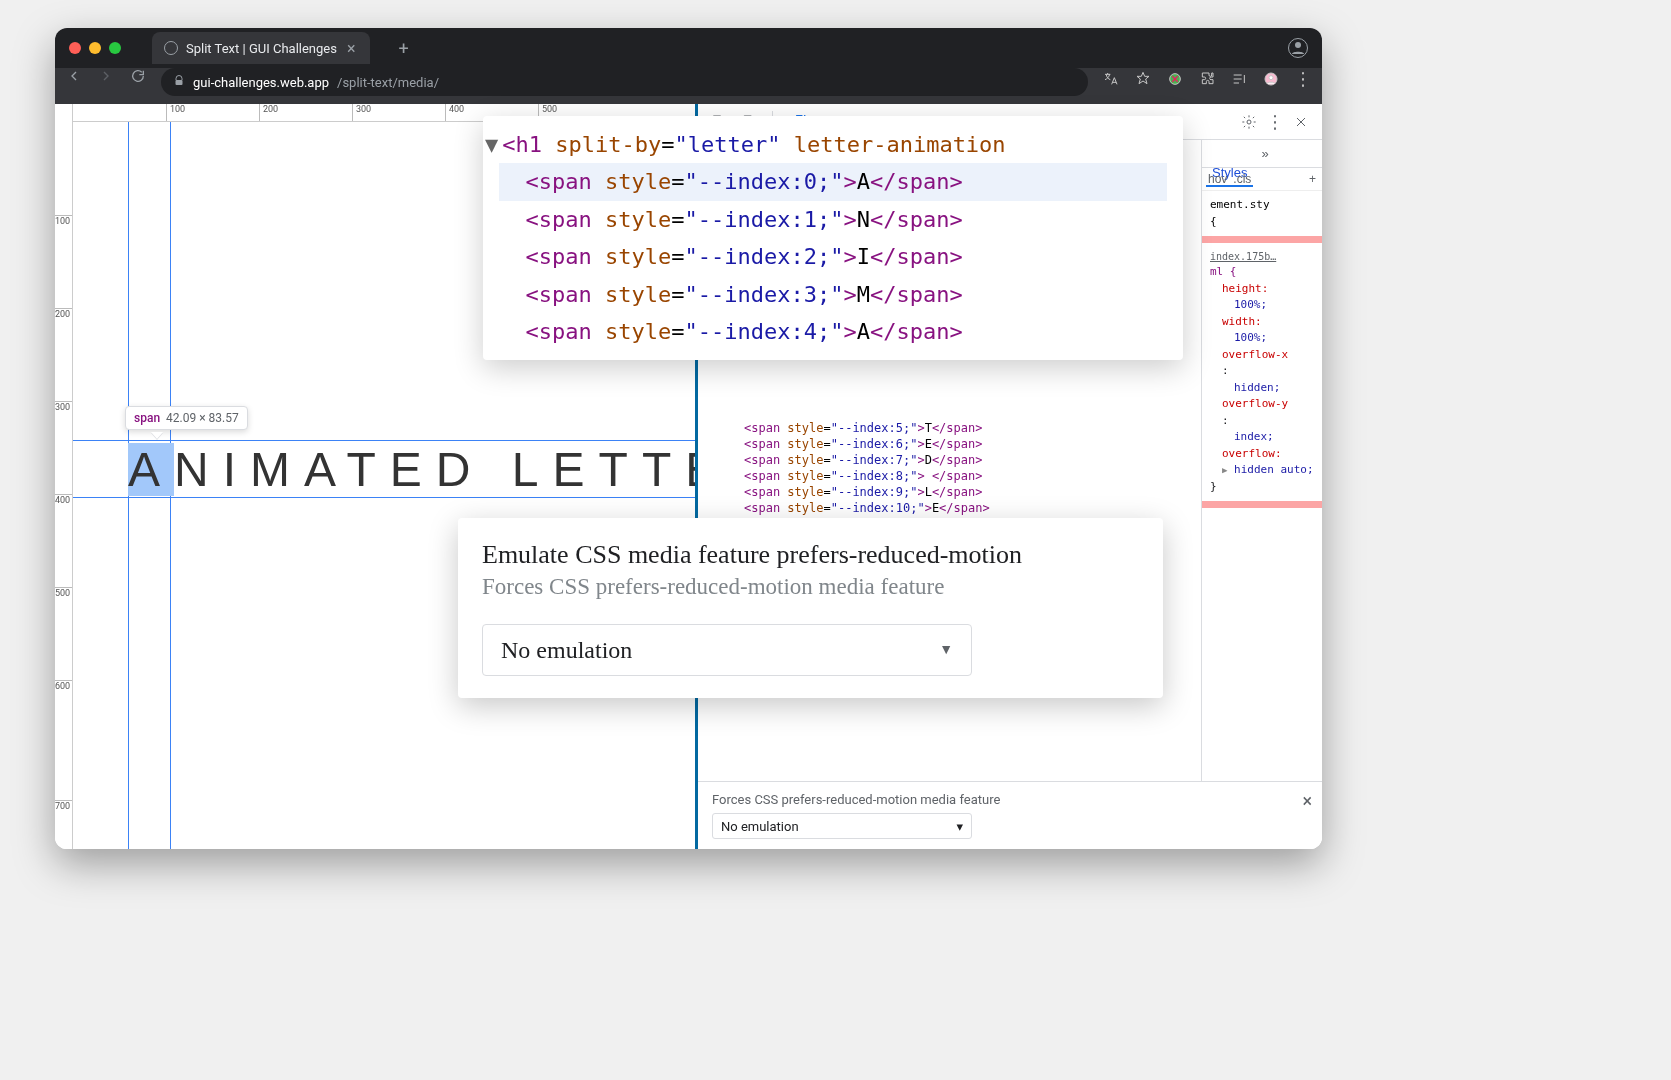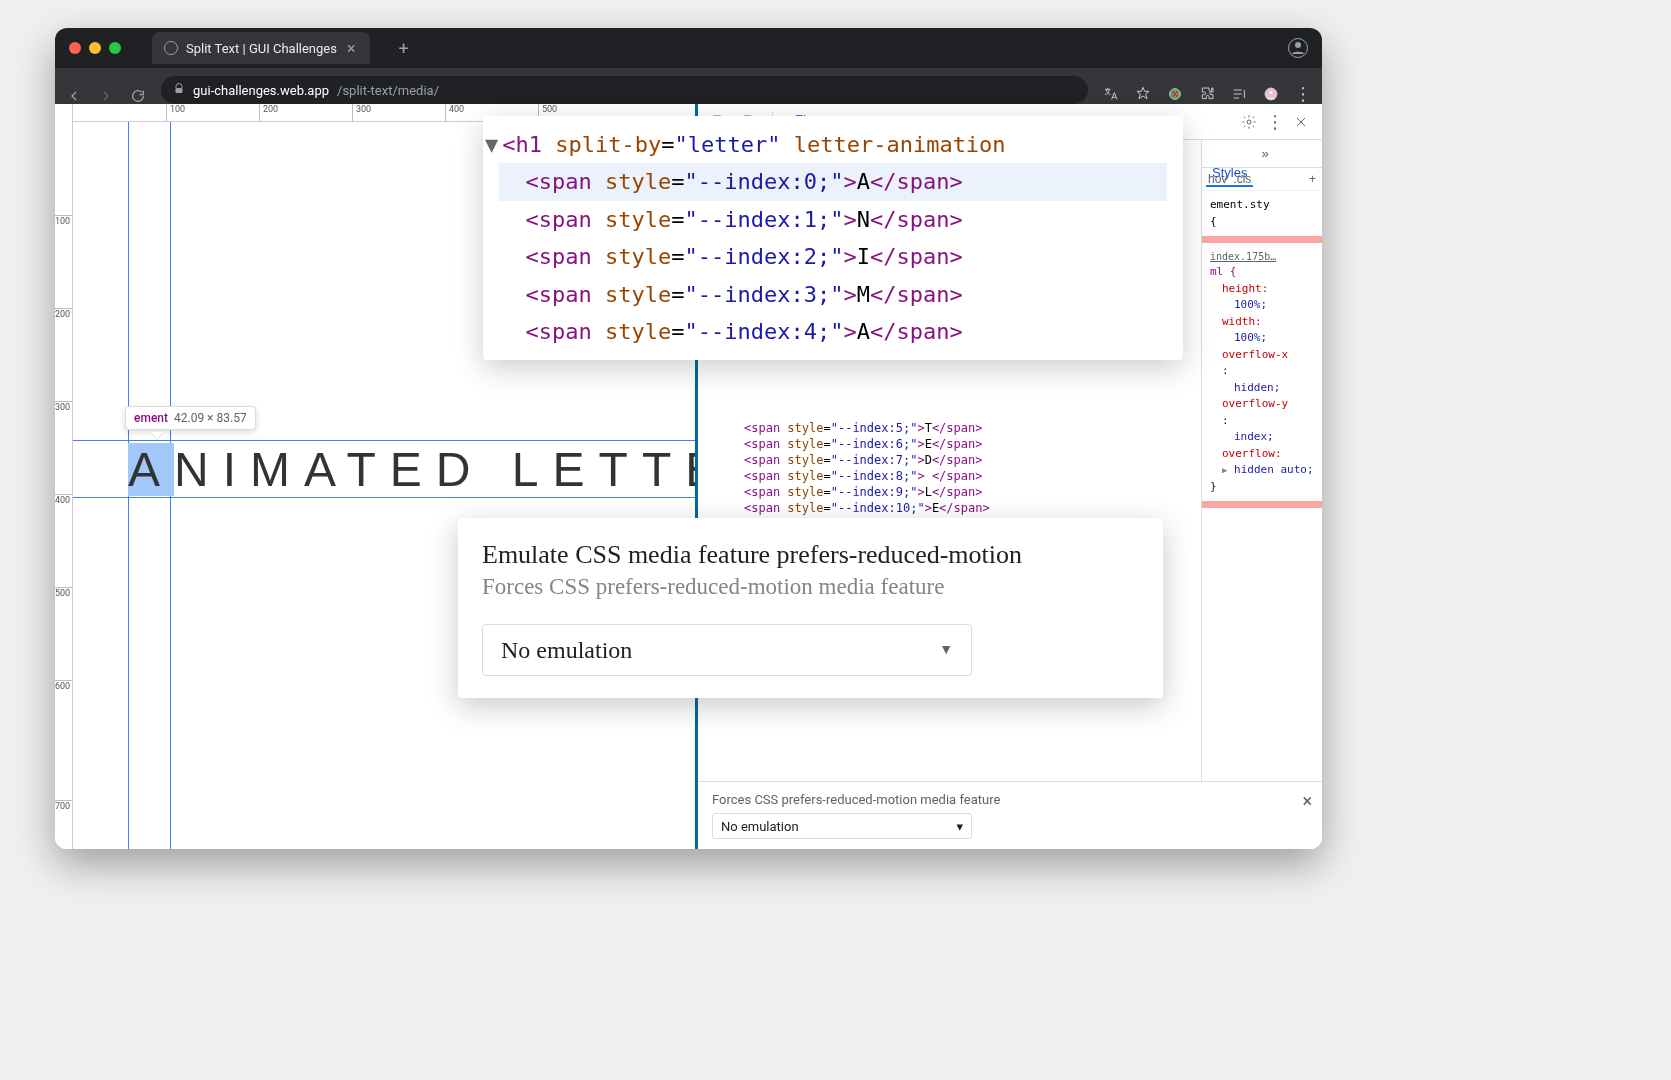--- a/index.html
+++ b/index.html
@@ -18,21 +18,21 @@
   }
   .titlebar { height:40px; background:#202124; display:flex; align-items:center; padding:0 14px; gap:21px; }
   .traffic { display:flex; gap:8px; }
   .dot { width:12px; height:12px; border-radius:50%; }
   .dot.red{background:#ff5f57}.dot.yellow{background:#febc2e}.dot.green{background:#28c840}
   .tab { display:flex; align-items:center; gap:8px; background:#35363a; height:32px; margin-left:10px; padding:0 12px; border-radius:8px 8px 0 0; color:#e8eaed; font-size:13px; }
   .tab .fav { width:14px;height:14px;border:1px solid #9aa0a6;border-radius:50%; }
   .tab .close-x { color:#9aa0a6; font-size:16px; padding:0 2px; }
   .newtab { color:#9aa0a6; font-size:18px; margin-left:8px; }
   .profile-circle { margin-left:auto; width:20px;height:20px; border:1px solid #9aa0a6; border-radius:50%; display:flex;align-items:center;justify-content:center;color:#9aa0a6;font-size:10px;}
-  .toolbar { height:36px; background:#35363a; display:flex; align-items:flex-end; padding:0 10px; gap:14px; color:#9aa0a6; font-size:14px; }
+  .toolbar { height:36px; background:#35363a; display:flex; align-items:flex-start; padding:0 10px; gap:14px; color:#9aa0a6; font-size:14px; }
   .nav-arrow, .reload { width:18px; display:flex; justify-content:center; cursor:pointer; }
   .nav-arrow svg, .reload svg { width:16px;height:16px;stroke:#9aa0a6;fill:none;stroke-width:2;}
   .addr { flex:1; display:flex; align-items:center; gap:8px; background:#202124; height:28px; border-radius:14px; padding:0 12px; color:#e8eaed; font-size:13px; }
   .addr .lock svg{width:12px;height:12px;fill:#9aa0a6}
   .addr .domain{color:#fff}
   .addr .path{color:#9aa0a6}
   .tool-icons { display:flex; gap:14px; align-items:center; }
   .tool-icons .ticon{width:18px;height:18px;display:flex;align-items:center;justify-content:center;}
   .tool-icons svg{width:16px;height:16px;stroke:#c7c7c7;fill:none;stroke-width:1.5}
   .kebab { font-size:18px; color:#c7c7c7; }
@@ -206,21 +206,21 @@
           <div class="tick" style="top: 483px;">500</div>
           <div class="tick" style="top: 576px;">600</div>
           <div class="tick" style="top: 696px;">700</div>
         </div>
       <div class="page">
         <div class="guide-h" style="top:318px"></div>
         <div class="guide-h" style="top:375px"></div>
         <div class="guide-v" style="left:55px"></div>
         <div class="guide-v" style="left:97px"></div>
         <div class="inspect-tip">
-          <span class="tag">ement</span>
+          <span class="tag">span</span>
           <span class="dims">42.09 × 83.57</span>
         </div>
         <div class="tip-caret"></div>
         <div class="headline" id="headline"><span class="sel">A</span><span>N</span><span>I</span><span>M</span><span>A</span><span>T</span><span>E</span><span>D</span><span>&nbsp;</span><span>L</span><span>E</span><span>T</span><span>T</span><span>E</span></div>
       </div>
     </div>
 
     <div class="devtools">
       <div class="dt-tabs">
         <div class="dticon">

